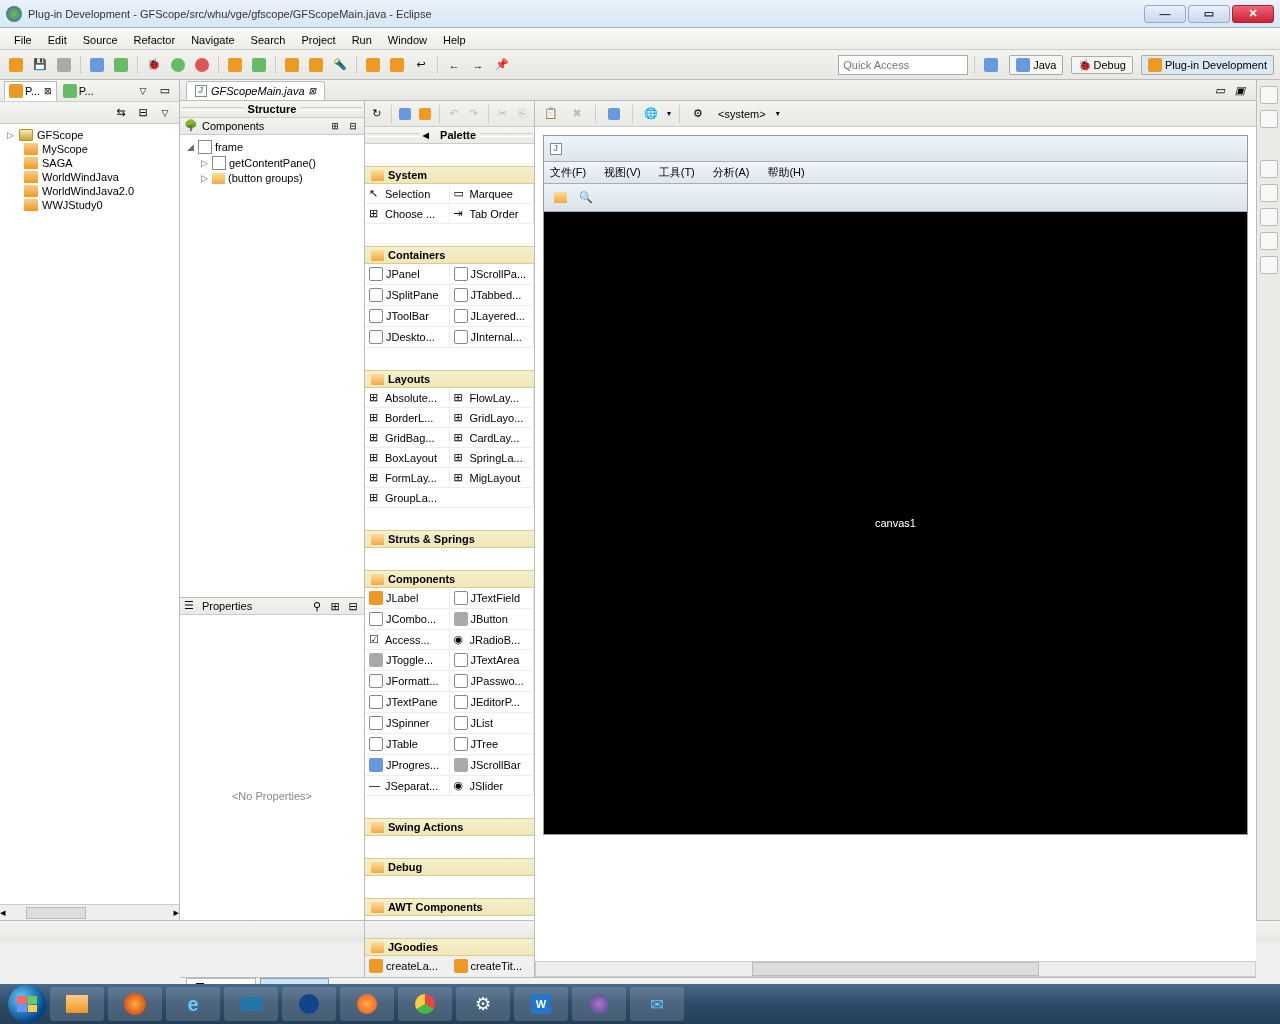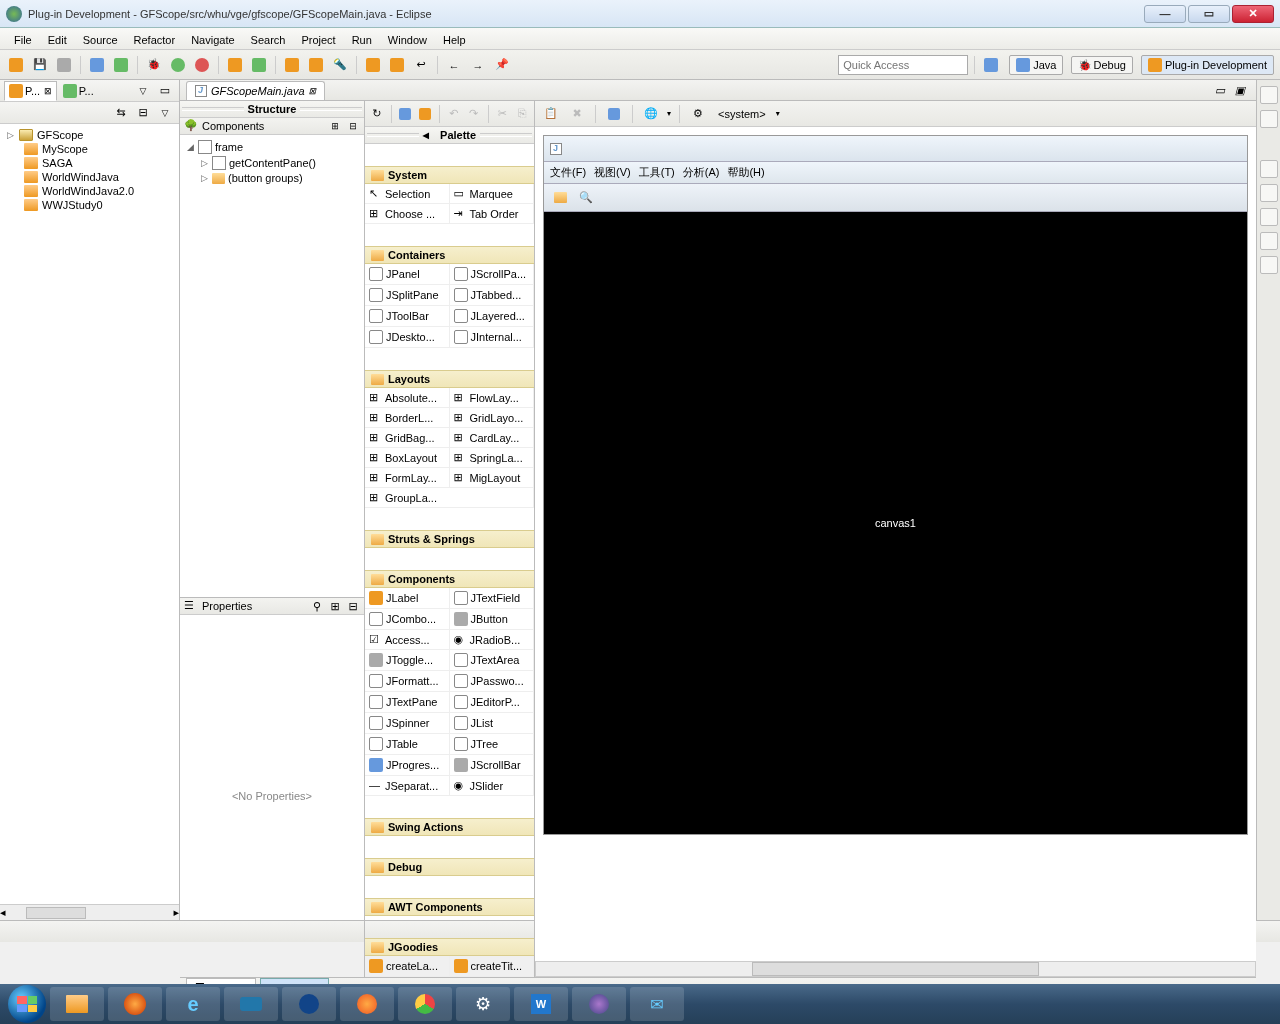--- a/index.html
+++ b/index.html
@@ -65,21 +65,21 @@
 .palette-grid { display: grid; grid-template-columns: 1fr 1fr; }
 .palette-item { padding: 3px 4px; border-right: 1px solid #eee; border-bottom: 1px solid #eee; display: flex; align-items: center; gap: 3px; cursor: pointer; white-space: nowrap; overflow: hidden; }
 .pi-ico { width: 13px; height: 13px; flex-shrink: 0; }
 .palette-item.full { grid-column: 1 / -1; }
 
 .design-pane { flex: 1; display: flex; flex-direction: column; background: #fff; }
 .design-toolbar { height: 26px; border-bottom: 1px solid #ccc; display: flex; align-items: center; padding: 0 6px; gap: 6px; background: linear-gradient(#f3f3f0,#e8e8e4); }
 .design-canvas-wrap { flex: 1; background: #fff; padding: 8px; overflow: auto; position: relative; }
 .design-window { border: 1px solid #999; background: linear-gradient(#e9eef4,#dde3ea); height: 700px; display: flex; flex-direction: column; }
 .dw-title { height: 26px; background: linear-gradient(#eff5fb,#dbe4ed); border-bottom: 1px solid #aab; display: flex; align-items: center; padding: 0 6px; }
-.dw-menubar { height: 22px; padding: 0 6px; display: flex; align-items: center; gap: 8px; background: linear-gradient(#eff5fb,#dee6ed); border-bottom: 1px solid #aab; }
+.dw-menubar { height: 22px; padding: 0 6px; display: flex; align-items: center; gap: 18px; background: linear-gradient(#eff5fb,#dee6ed); border-bottom: 1px solid #aab; }
 .dw-toolbar { height: 28px; padding: 0 6px; display: flex; align-items: center; gap: 6px; border-bottom: 1px solid #aab; background: linear-gradient(#eef3f9,#dbe2e9); }
 .dw-canvas { flex: 1; background: #000; display: flex; align-items: center; justify-content: center; color: #fff; font-family: monospace; font-size: 12px; }
 .hscroll { height: 16px; background: #eee; border: 1px solid #ccc; position: relative; }
 .hscroll-thumb { position: absolute; left: 30%; width: 40%; height: 100%; background: #ddd; border: 1px solid #bbb; }
 
 .bottom-tabs { height: 22px; background: linear-gradient(#f3f3f1,#e7e7e3); border-top: 1px solid #bbb; display: flex; align-items: center; padding: 0 6px; gap: 4px; }
 .bot-tab { padding: 2px 8px; border: 1px solid #bbb; background: #fff; display: flex; align-items: center; gap: 3px; }
 .bot-tab.active { background: #cfe3f8; border-color: #7aa; }
 
 

